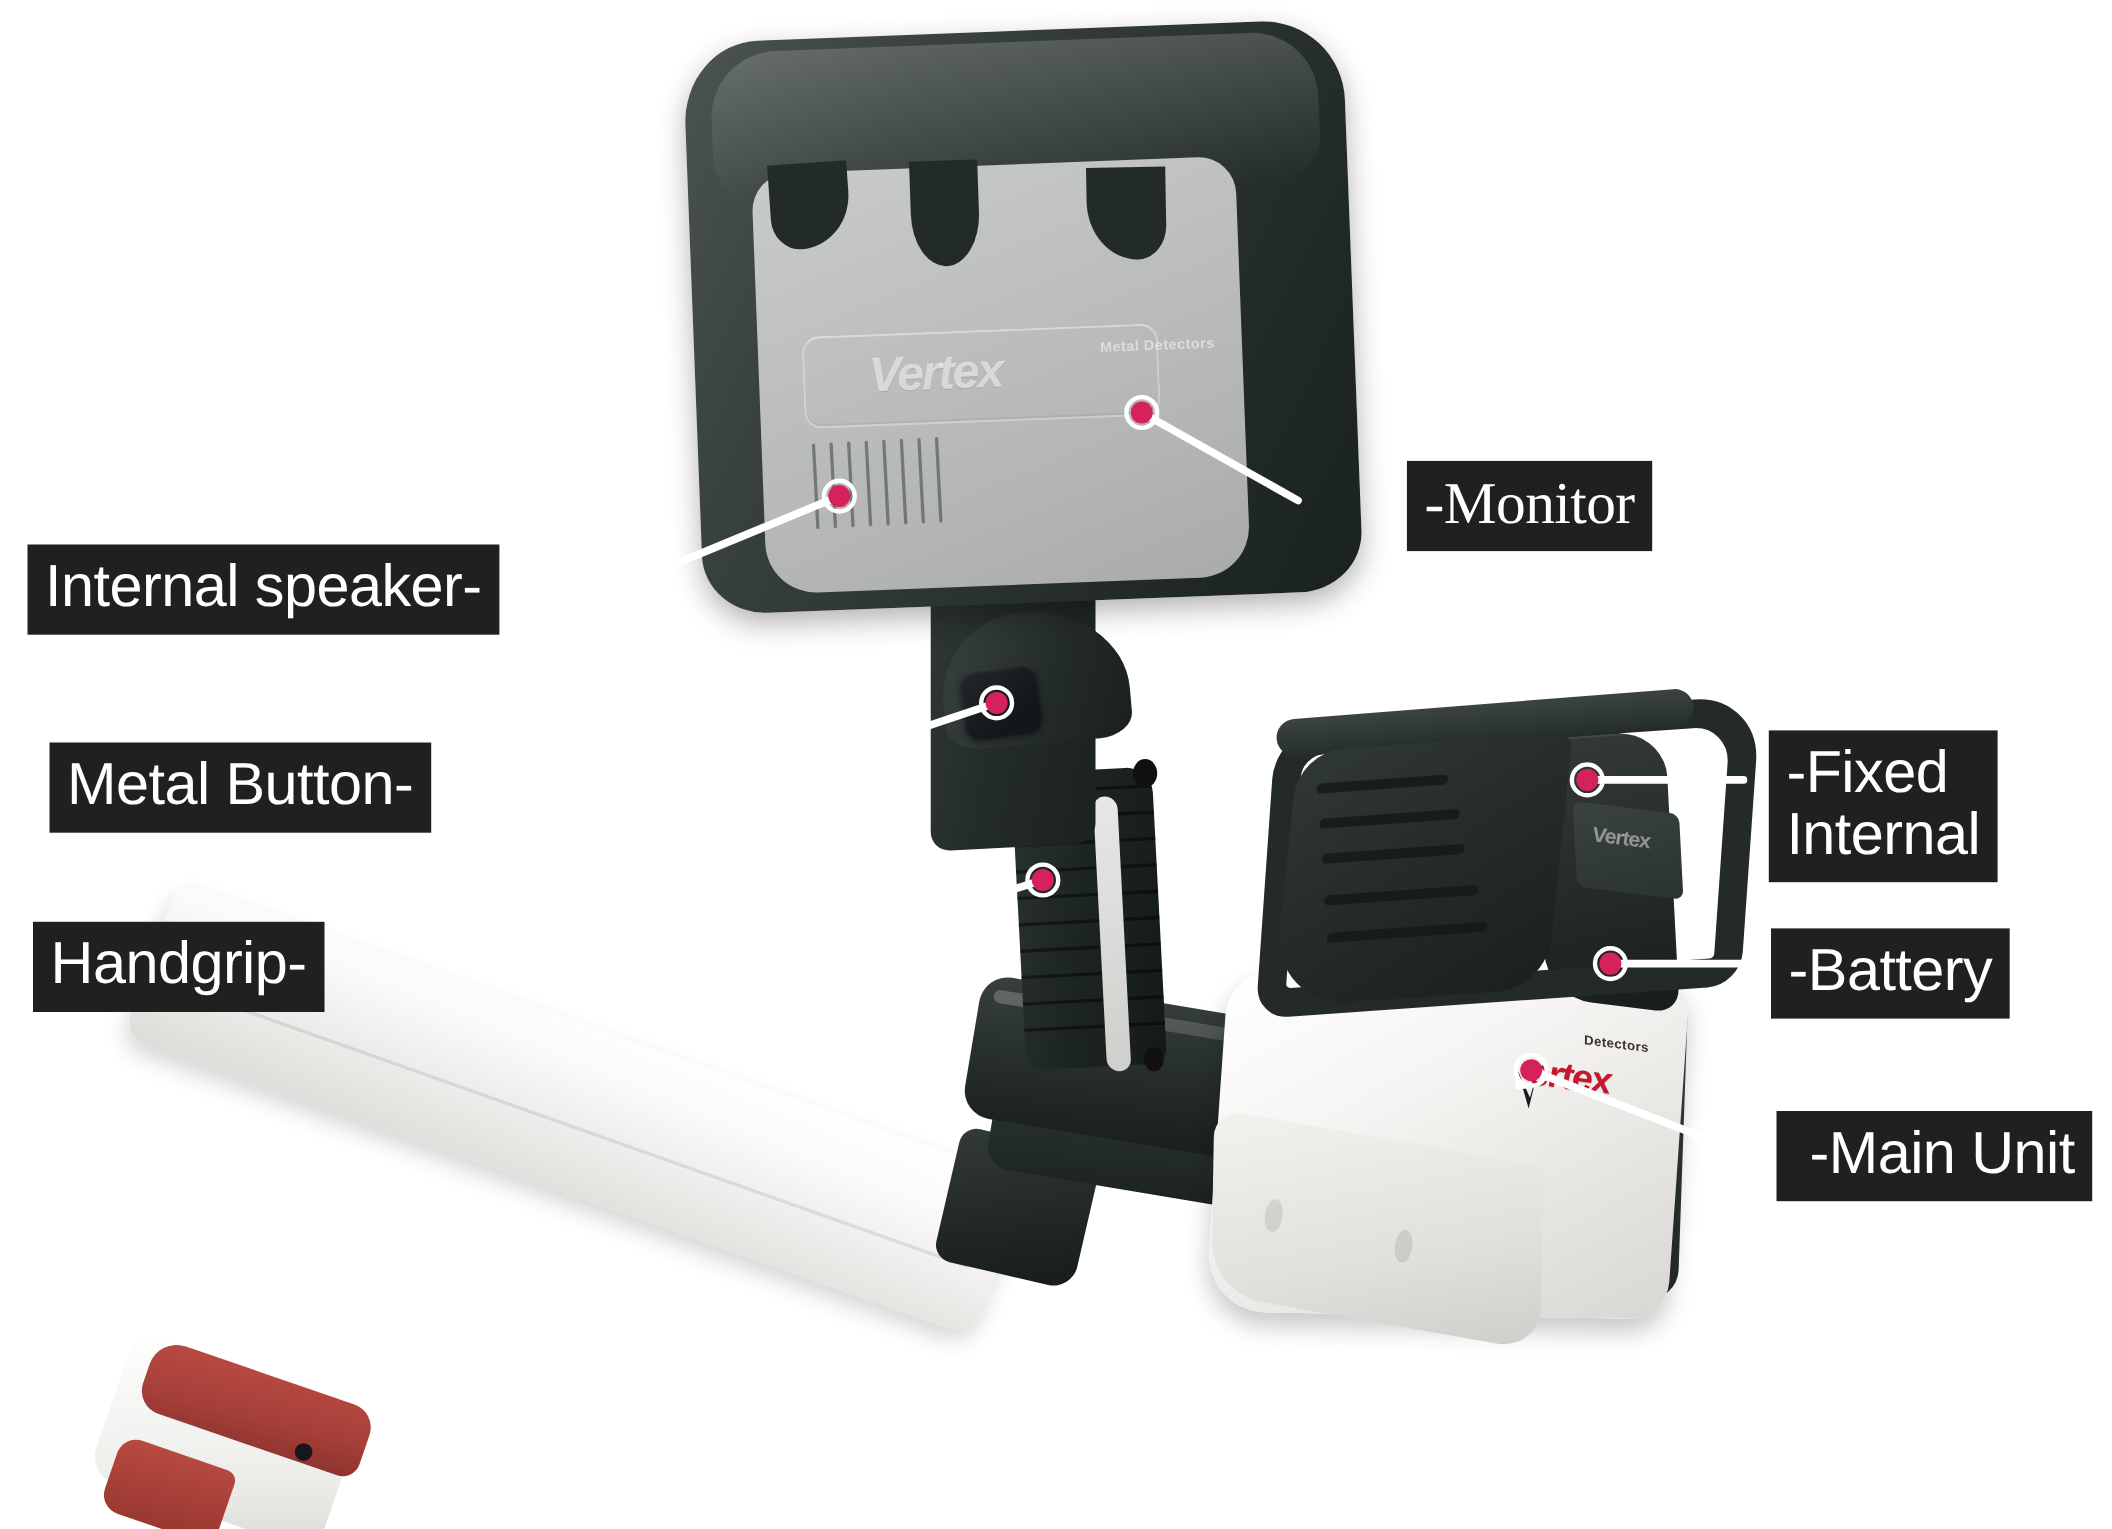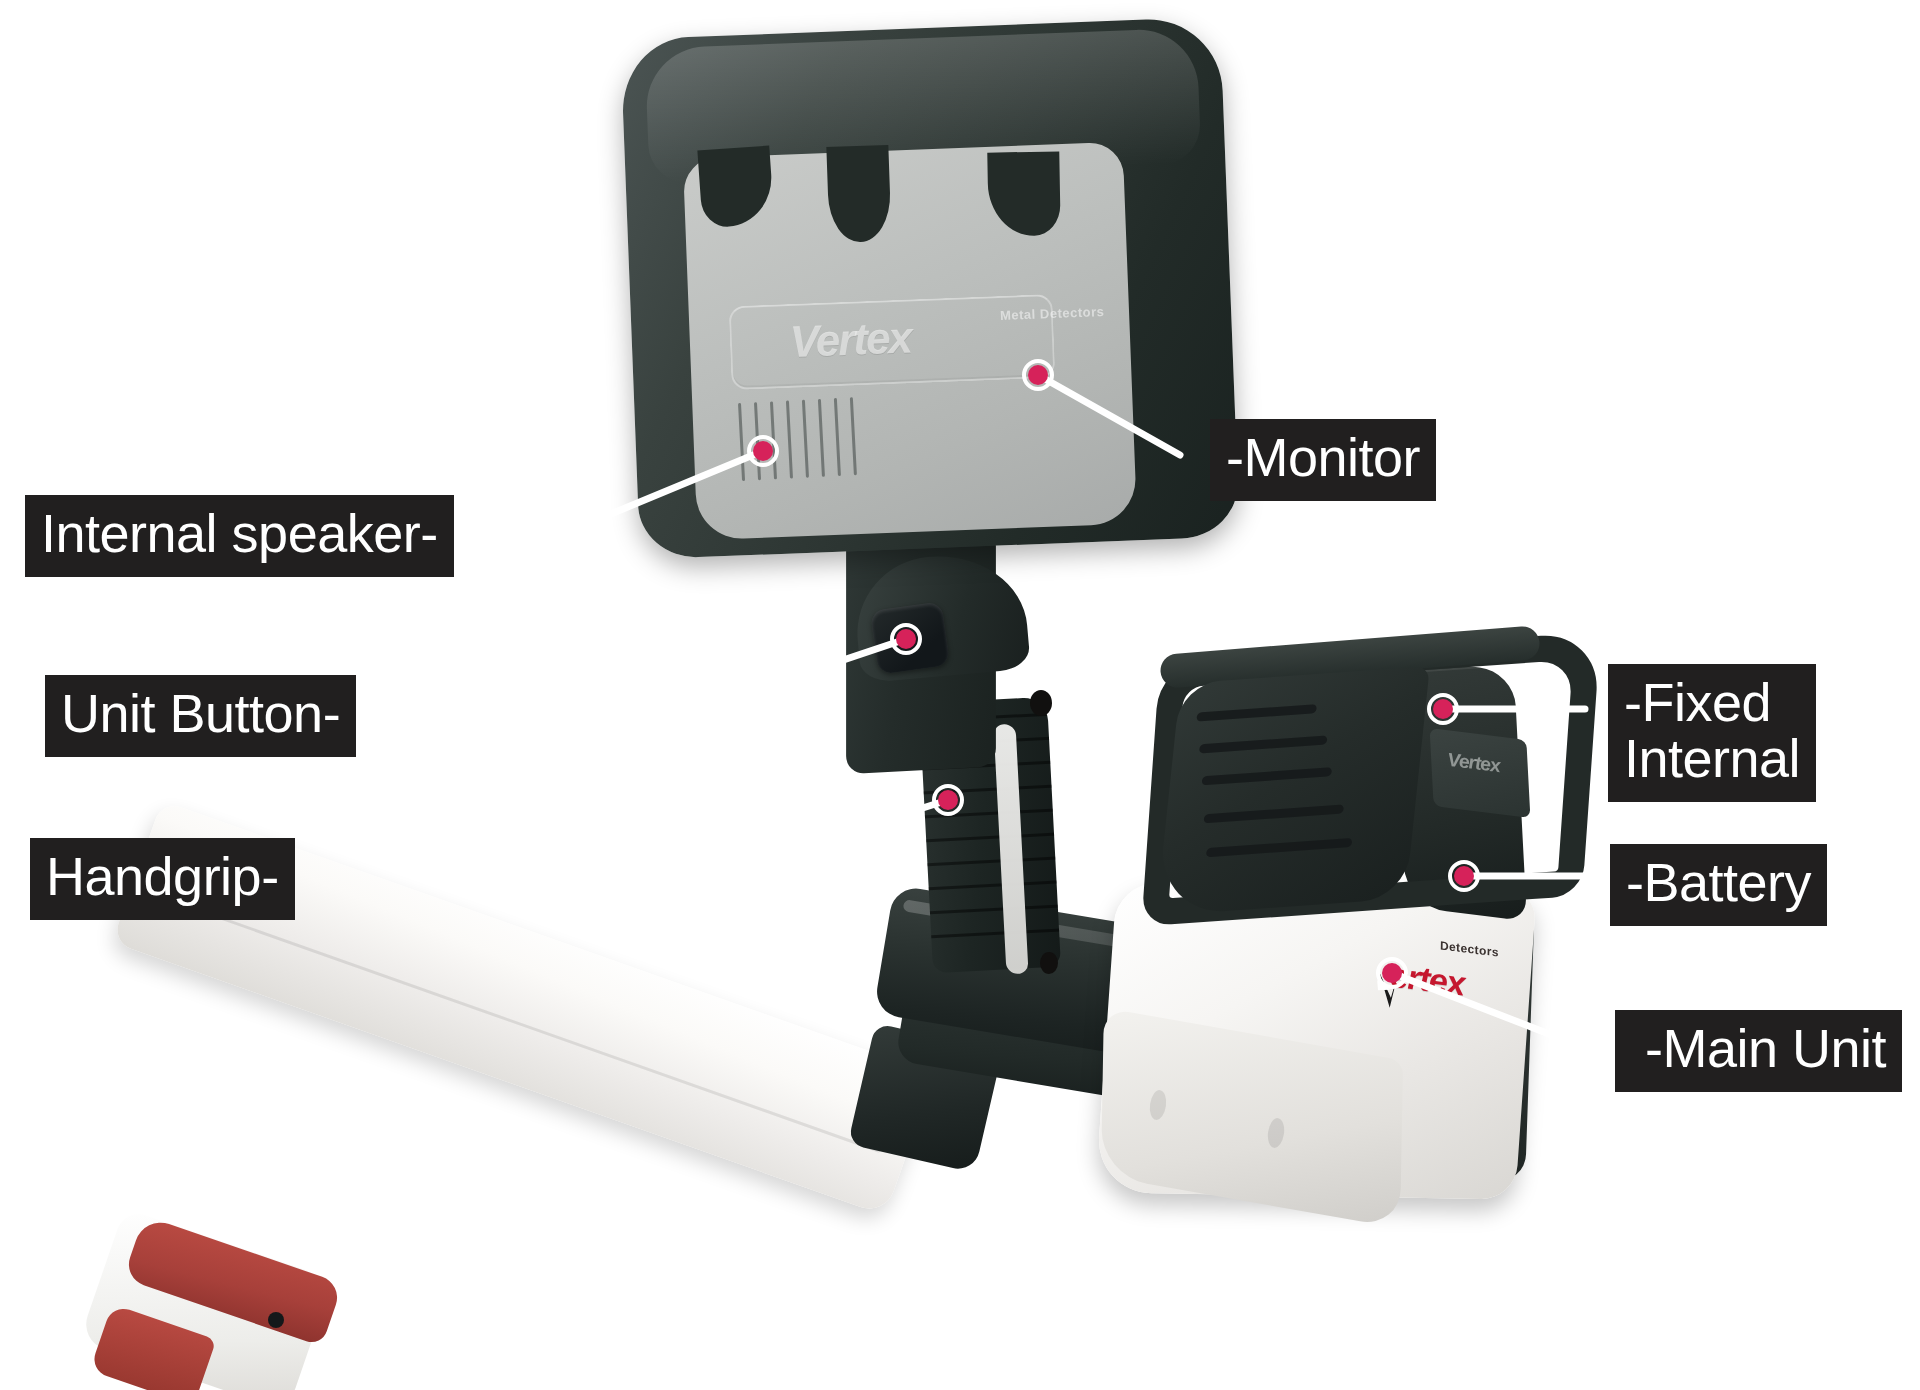--- a/index.html
+++ b/index.html
@@ -352,22 +352,22 @@
       <polyline points="1464,876 1585,876" fill="none" stroke="#ffffff" stroke-width="7" stroke-linecap="round" stroke-linejoin="round"></polyline>
       <circle cx="1464" cy="876" r="14" fill="none" stroke="#ffffff" stroke-width="4"></circle>
       <circle cx="1464" cy="876" r="10" fill="#d6225a"></circle>
       <polyline points="1392,973 1585,1048" fill="none" stroke="#ffffff" stroke-width="7" stroke-linecap="round" stroke-linejoin="round"></polyline>
       <circle cx="1392" cy="973" r="14" fill="none" stroke="#ffffff" stroke-width="4"></circle>
       <circle cx="1392" cy="973" r="10" fill="#d6225a"></circle>
     </svg>
 
   <div id="callout-layer">
       <div class="callout left" style="left: 25px; top: 495px;"><span>Internal speaker-</span></div>
-      <div class="callout left" style="left: 45px; top: 675px;"><span>Unit Button-</span></div>
+      <div class="callout left" style="left: 45px; top: 675px;"><span>Metal Button-</span></div>
       <div class="callout left" style="left: 30px; top: 838px;"><span>Handgrip-</span></div>
-      <div class="callout right" style="left: 1210px; top: 419px;"><span>-Monitor</span></div>
+      <div class="callout right" style="left: 1279px; top: 419px; font-family: Liberation Serif, serif;"><span>-Monitor</span></div>
       <div class="callout right" style="left: 1608px; top: 664px;"><span>-Fixed
 Internal</span></div>
       <div class="callout right" style="left: 1610px; top: 844px;"><span>-Battery</span></div>
       <div class="callout right" style="left: 1615px; top: 1010px; padding-left: 30px;"><span>-Main Unit</span></div>
     </div>
 
 </div>
 
 </body></html>

